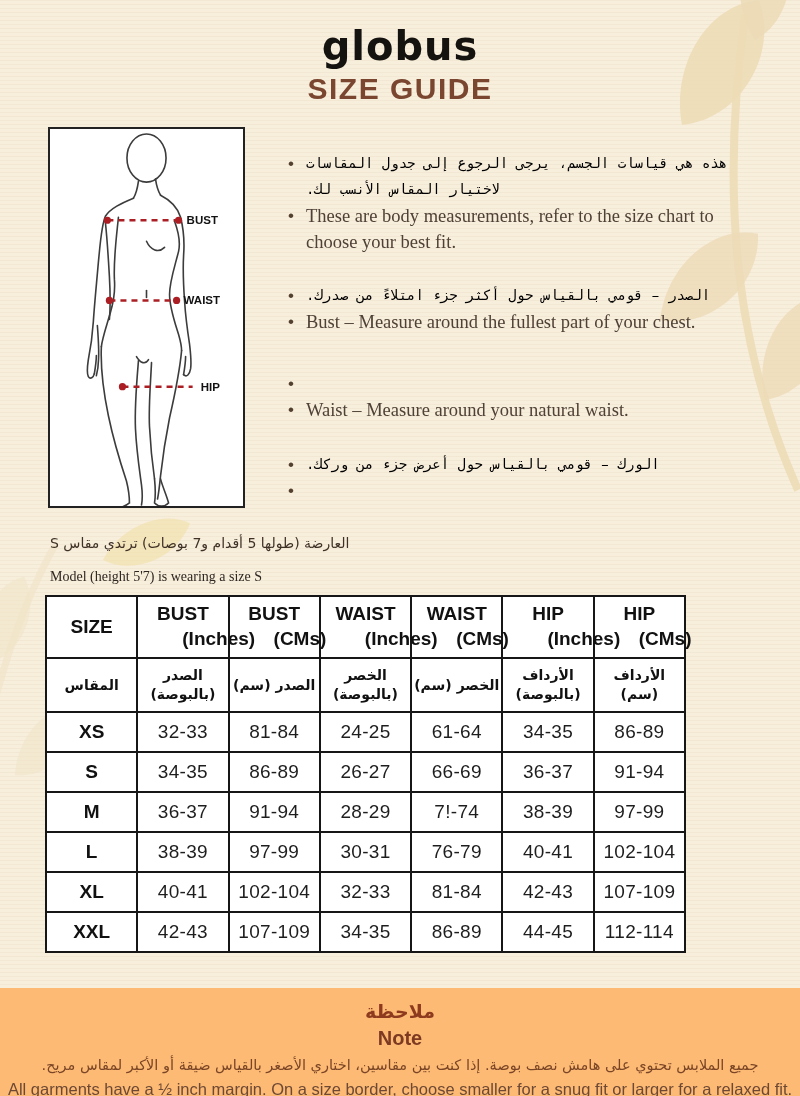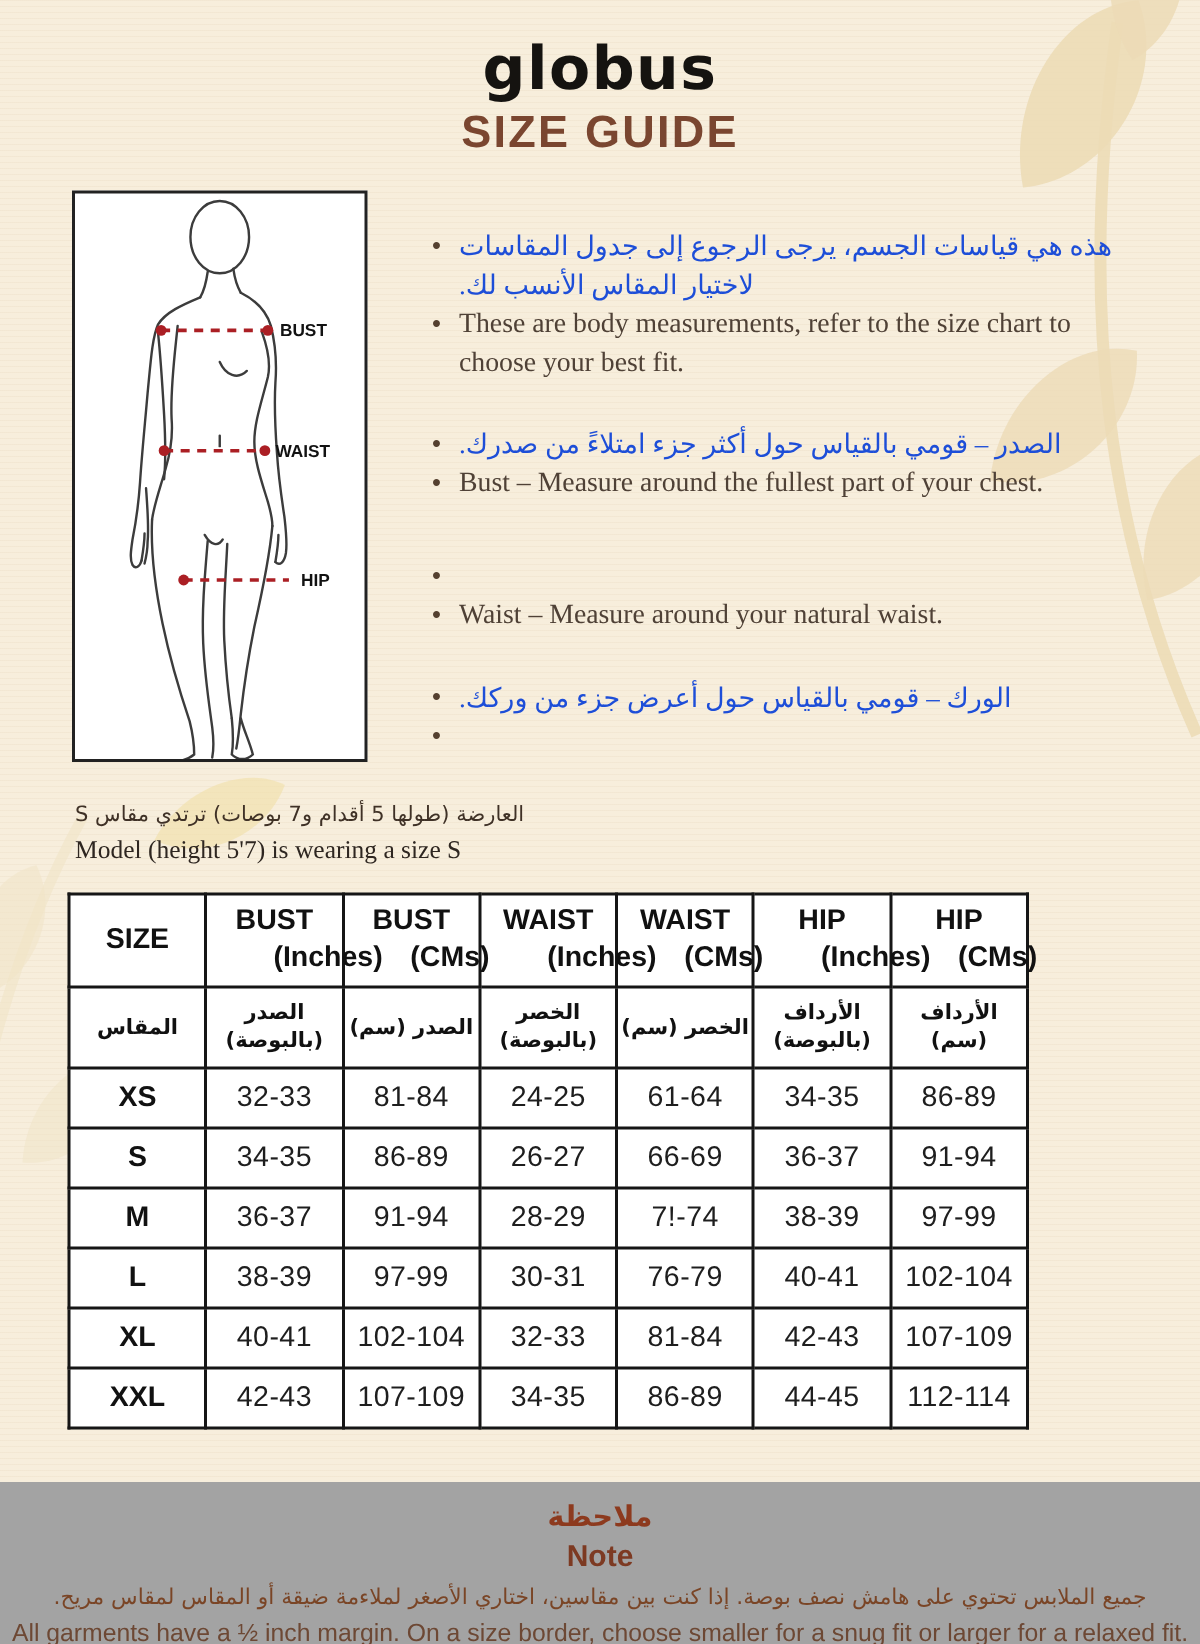--- a/index.html
+++ b/index.html
@@ -16,42 +16,42 @@
   .brand{font-family:"DejaVu Sans", sans-serif;font-size:40px;font-weight:700;color:#151310;letter-spacing:1px;line-height:1;}
   .guide-title{margin-top:6px;font-size:30px;font-weight:800;color:#7a4630;letter-spacing:1.5px;line-height:1.1;}
   
   .figure-box{position:absolute;left:48px;top:127px;width:197px;height:381px;background:#ffffff;border:2.5px solid #222;box-sizing:border-box;}
   .figure-box svg{display:block;width:100%;height:100%;}
   
   .bullets{position:absolute;left:288px;top:151px;width:472px;}
   .group{position:absolute;left:0;width:472px;}
   .line{display:flex;align-items:flex-start;}
   .dot{width:18px;flex:0 0 18px;color:#54402f;font-size:17px;line-height:26px;}
-  .ar-txt{font-family:Liberation Serif, serif;direction:rtl;unicode-bidi:isolate;text-align:left;
-          font-size:18px;line-height:26px;color:#1d4ed8;max-width:450px;}
+  .ar-txt{font-family:Liberation Mono, monospace;direction:rtl;unicode-bidi:isolate;text-align:left;
+          font-size:14px;line-height:26px;color:#000000;max-width:450px;}
   .en-txt{font-family:"Liberation Serif", serif;font-size:18.5px;line-height:26px;color:#4f4136;max-width:452px;}
   
   .model-note{position:absolute;left:50px;top:531px;}
   .model-ar{font-family:"DejaVu Sans", sans-serif;direction:rtl;unicode-bidi:isolate;display:inline-block;
             font-size:14px;line-height:24px;color:#3f3126;}
-  .model-en{font-family:"Liberation Serif", serif;font-size:17px;line-height:24px;color:#2e2620;}
+  .model-en{font-family:"Liberation Serif", serif;font-size:14px;line-height:24px;color:#2e2620;margin-top:10px;}
   
   .size-table{position:absolute;left:45px;top:595px;width:641px;border-collapse:collapse;table-layout:fixed;}
   .size-table th,.size-table td{border:2px solid #161616;background:#fff;text-align:center;vertical-align:middle;padding:0;}
   .row-en{height:62px;}
   .row-en th{font-size:19px;font-weight:800;color:#111;line-height:1.3;}
   .row-en .sub{display:block;font-weight:800;margin-left:44px;}
   .row-ar{height:54px;}
   .row-ar td{font-family:"DejaVu Sans", sans-serif;font-size:14px;font-weight:700;color:#111;line-height:1.35;}
   .row-ar .sub{display:block;}
   .row-data{height:40px;}
   .row-data .size-cell{font-size:19px;font-weight:800;color:#111;}
   .row-data .value-cell{font-size:19px;font-weight:400;color:#1e1e1e;letter-spacing:.3px;}
   
-  .note-band{position:absolute;left:0;top:988px;width:800px;height:108px;background:#a3a3a3;text-align:center;overflow:hidden;}
+  .note-band{position:absolute;left:0;top:988px;width:800px;height:108px;background:#fdba74;text-align:center;overflow:hidden;}
   .note-title-ar{font-family:"DejaVu Sans", sans-serif;font-size:19px;font-weight:700;color:#8d3a1e;margin-top:11px;line-height:1.3;}
   .note-title-en{font-size:20px;font-weight:800;color:#7d3a22;line-height:1.4;}
   .note-body-ar{font-family:"DejaVu Sans", sans-serif;direction:rtl;font-size:14.5px;color:#7a4526;line-height:1.6;margin-top:2px;}
   .note-body-en{font-size:16.5px;color:#6d4834;line-height:1.5;}
 </style>
 </head>
 <body>
 
 <div class="leaf" style="top:0;right:0;width:260px;height:500px;">
   <svg width="260" height="500" viewBox="0 0 260 500">
@@ -248,15 +248,15 @@
     <td class="value-cell">86-89</td>
     <td class="value-cell">44-45</td>
     <td class="value-cell">112-114</td>
   </tr>
 </tbody>
   </table>
 
 <div class="note-band">
   <div class="note-title-ar">ملاحظة</div>
   <div class="note-title-en">Note</div>
-  <div class="note-body-ar">جميع الملابس تحتوي على هامش نصف بوصة. إذا كنت بين مقاسين، اختاري الأصغر لملاءمة ضيقة أو المقاس لمقاس مريح.</div>
+  <div class="note-body-ar">جميع الملابس تحتوي على هامش نصف بوصة. إذا كنت بين مقاسين، اختاري الأصغر بالقياس ضيقة أو الأكبر لمقاس مريح.</div>
   <div class="note-body-en">All garments have a ½ inch margin. On a size border, choose smaller for a snug fit or larger for a relaxed fit.</div>
 </div>
 
 </body></html>

